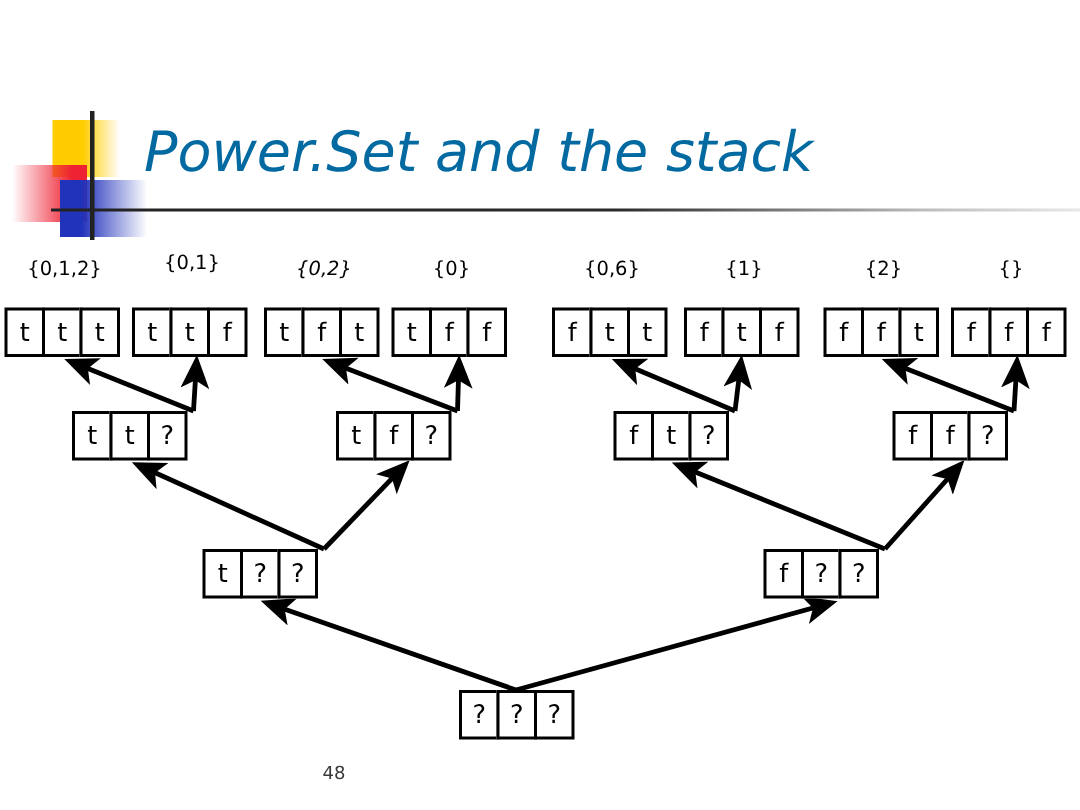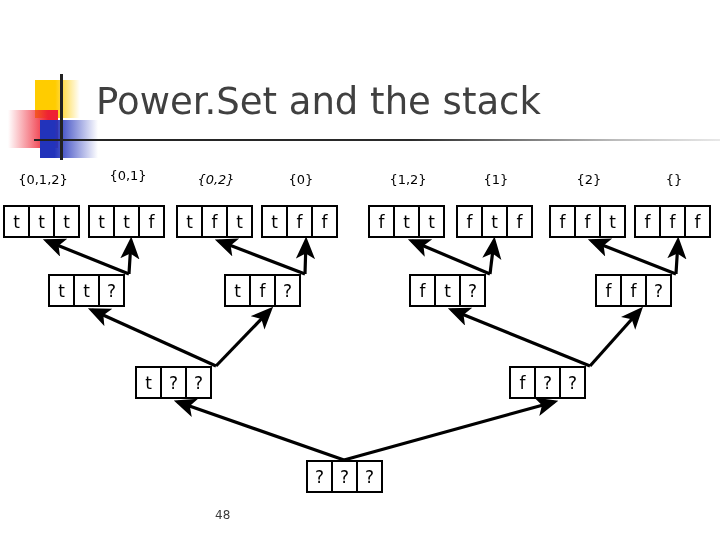--- a/index.html
+++ b/index.html
@@ -32,22 +32,23 @@
     background: #222222;
   }
   .line-h {
     position: absolute; left: 34px; top: 79px; height: 2px; width: 686px;
     background: linear-gradient(to right, #222222 0%, #2b2b2b 55%, #bdbdbd 85%, #e8e8e8 100%);
   }
 
   
   #title {
     position: absolute; left: 96px; top: 80px;
-    font-size: 37px; color: #404040; letter-spacing: 0px;
+    font-size: 37px; color: #0369a1; letter-spacing: 0px;
     white-space: nowrap;
+    font-style: italic;
   }
 
   
   #diagram { position: absolute; left: 0; top: 0; width: 720px; height: 540px; }
 
   .grp { position: absolute; display: flex; }
   .grp .cell {
     width: 27px; height: 33px;
     border: 2px solid #000;
     margin-left: -2px;
@@ -106,21 +107,21 @@
         <line x1="590" y1="366" x2="640" y2="310" marker-end="url(#ah)"></line>
         <line x1="344" y1="460" x2="178" y2="402" marker-end="url(#ah)"></line>
         <line x1="344" y1="460" x2="554" y2="402" marker-end="url(#ah)"></line>
       </g>
   </svg>
   <div id="labels-layer">
       <div class="lbl" style="left: -7px; top: 172px; width: 100px;">{0,1,2}</div>
       <div class="lbl" style="left: 78px; top: 168px; width: 100px;">{0,1}</div>
       <div class="lbl" style="left: 166px; top: 172px; width: 100px; font-style: italic;">{0,2}</div>
       <div class="lbl" style="left: 251px; top: 172px; width: 100px;">{0}</div>
-      <div class="lbl" style="left: 358px; top: 172px; width: 100px;">{1,2}</div>
+      <div class="lbl" style="left: 358px; top: 172px; width: 100px;">{0,6}</div>
       <div class="lbl" style="left: 446px; top: 172px; width: 100px;">{1}</div>
       <div class="lbl" style="left: 539px; top: 172px; width: 100px;">{2}</div>
       <div class="lbl" style="left: 624px; top: 172px; width: 100px;">{}</div>
     </div>
   <div id="boxes-layer">
       <div class="grp" style="left: 3px; top: 205px;">
         <div class="cell">t</div>
         <div class="cell">t</div>
         <div class="cell">t</div>
       </div>

